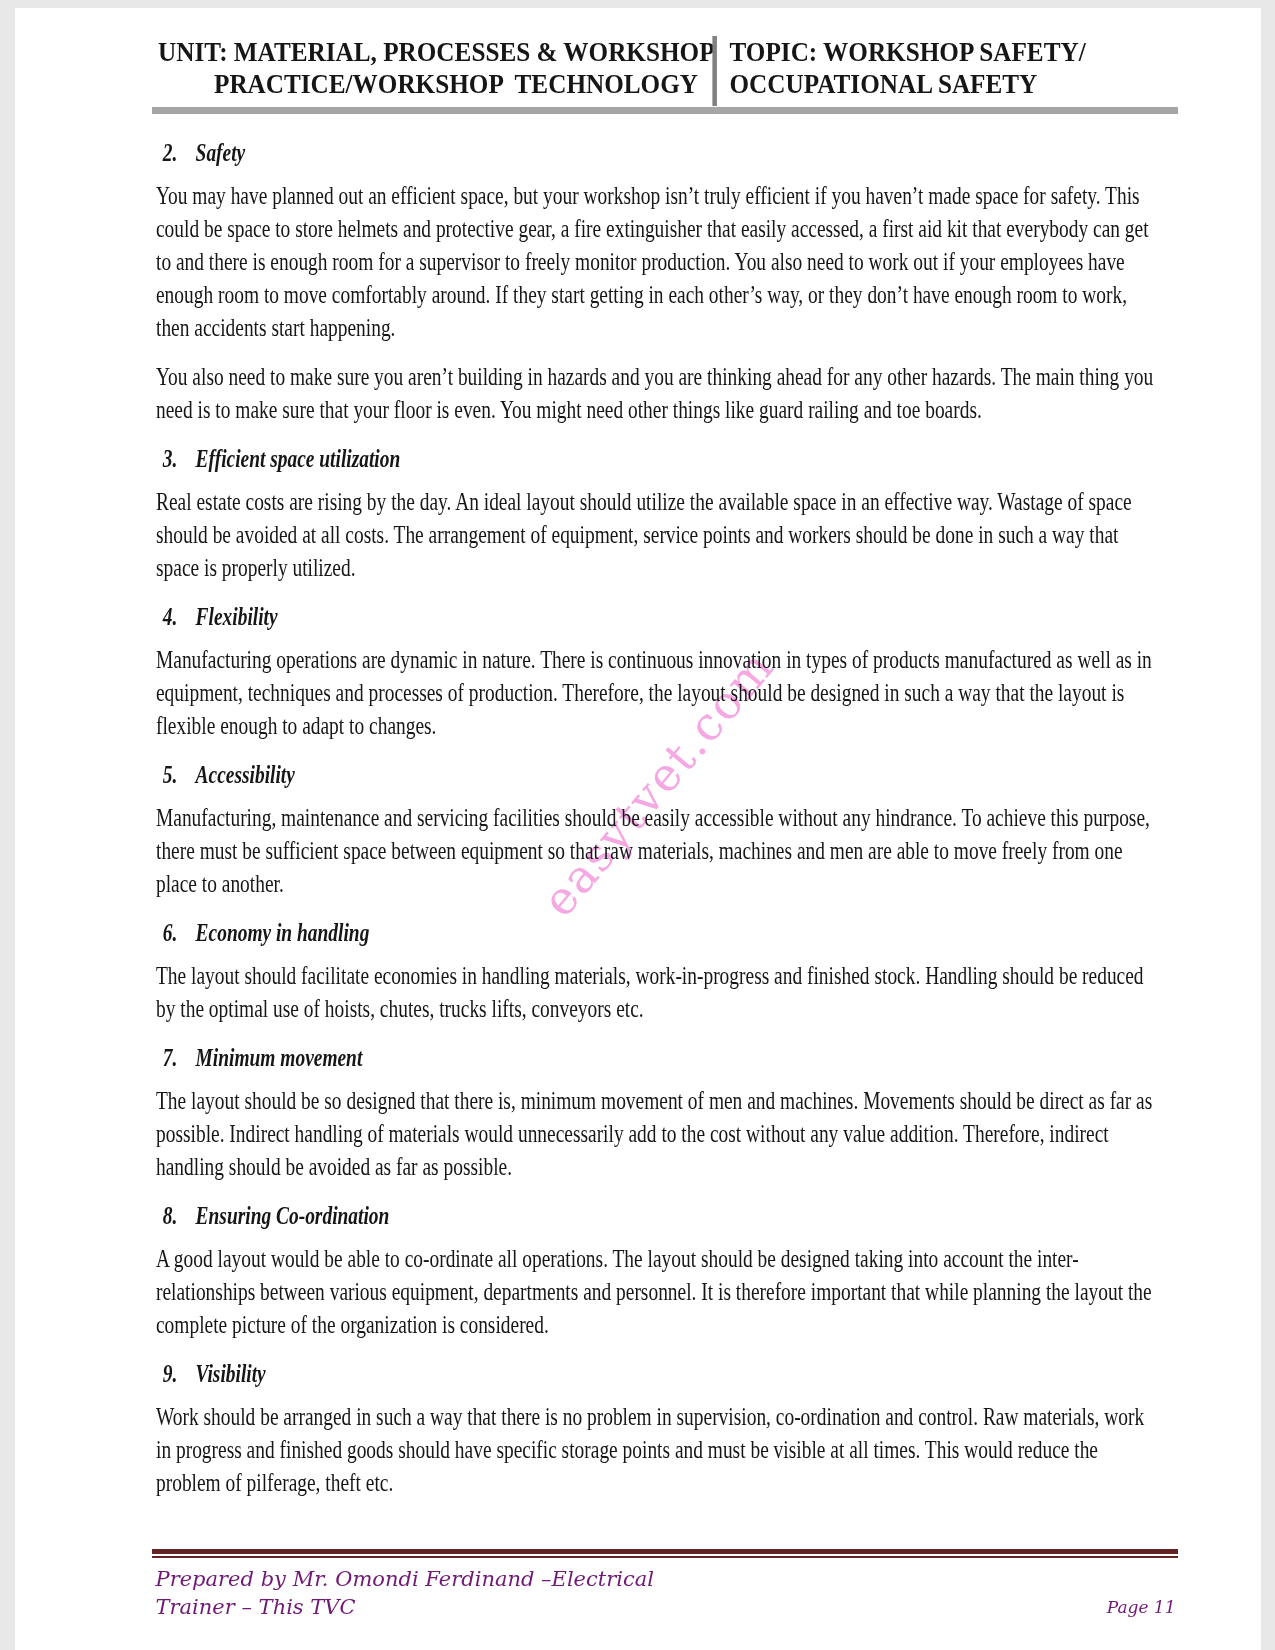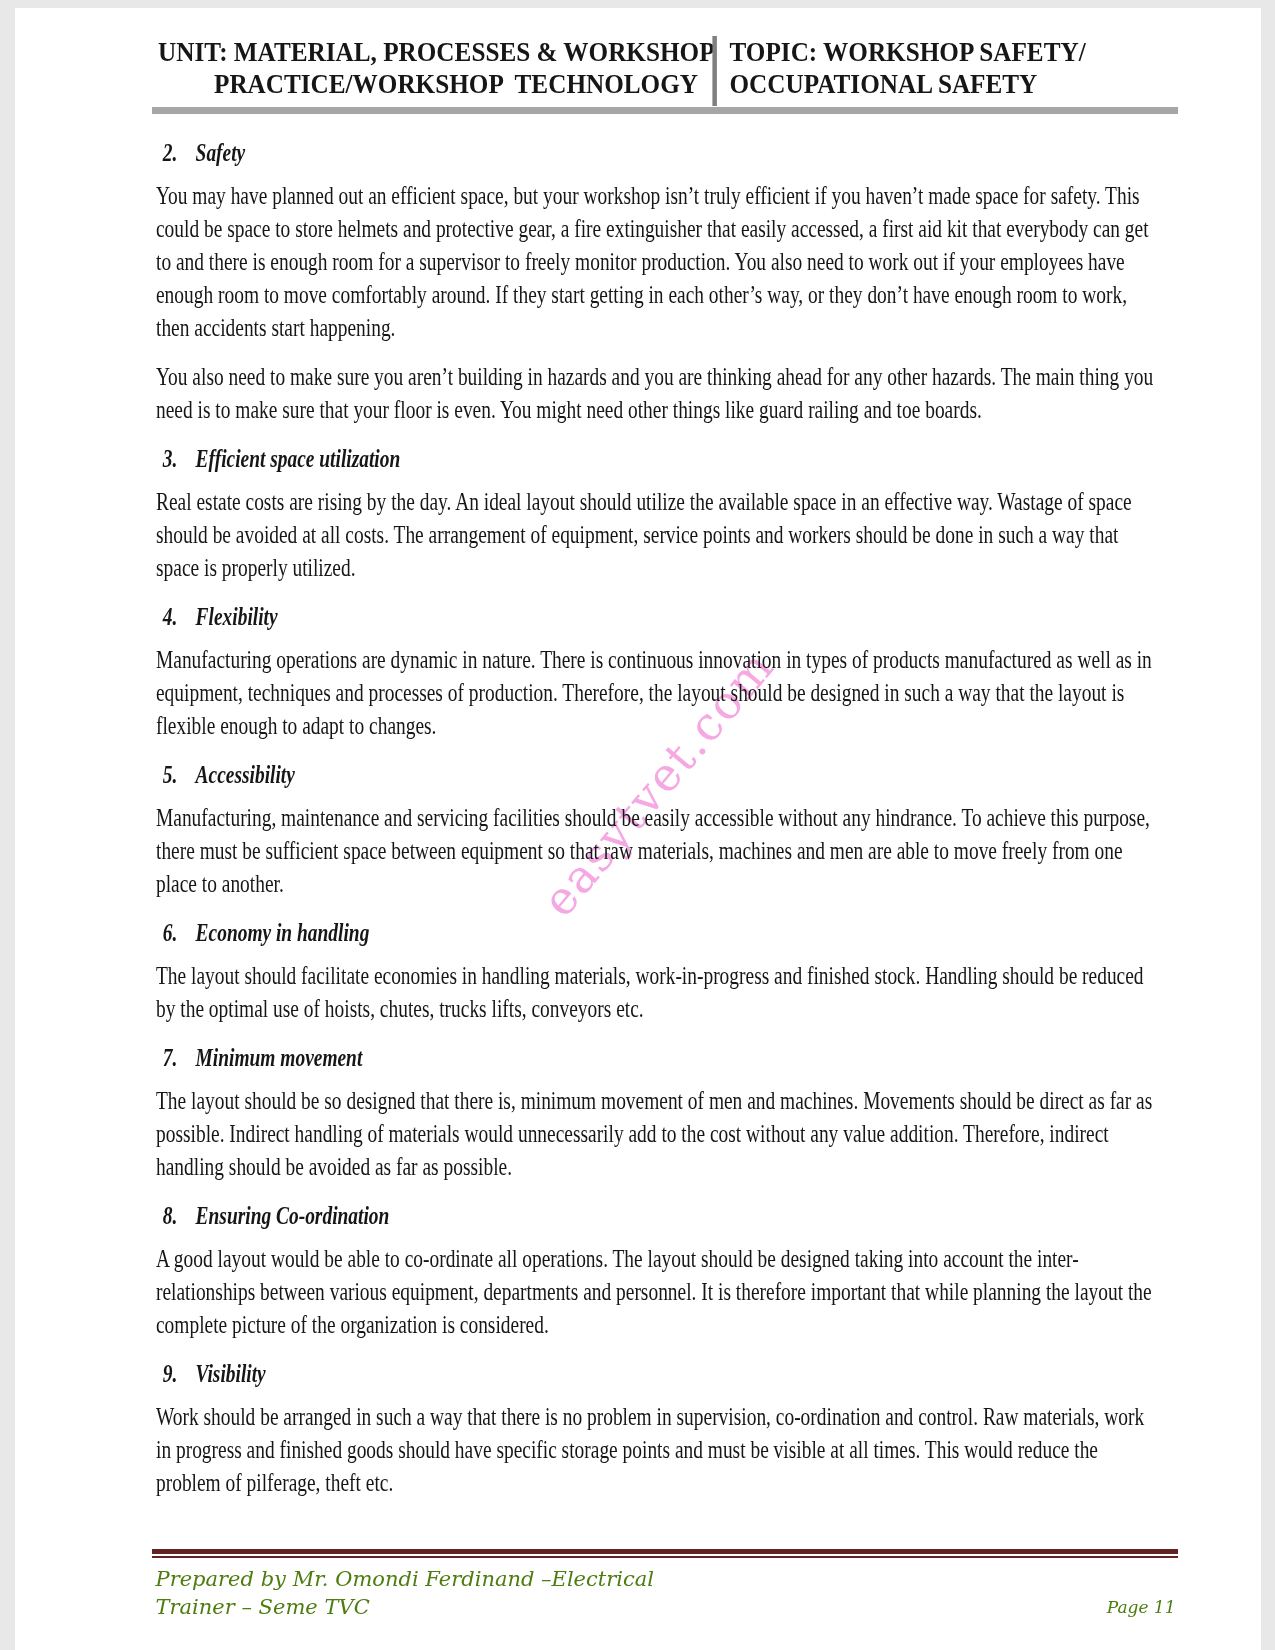--- a/index.html
+++ b/index.html
@@ -46,21 +46,21 @@
 
   
   .footer { position:absolute; left:137px; top:1541px; width:1026px; }
   .fr-thick { height:5px; }
   .fr-gap   { height:2px; background:#ffffff; }
   .fr-thin  { height:2px; }
   .footer-row {
     display:flex; justify-content:space-between; align-items:flex-end;
     margin:7px 2px 0 4px;
     font-family:"DejaVu Serif", serif; font-style:italic;
-    font-size:21px; line-height:28px; color:#4d7c0f;
+    font-size:21px; line-height:28px; color:#701a75;
   }
   .footer-page { font-size:17px; }
 </style>
 </head>
 <body>
 
 <div class="page">
 
   <div class="hdr-wrap">
     <div class="hdr-left">
@@ -148,19 +148,19 @@
 
   <div class="footer">
     <div class="footer-rule">
       <div class="fr-thick" style="background-color: rgb(98, 36, 35);"></div>
       <div class="fr-gap"></div>
       <div class="fr-thin" style="background-color: rgb(98, 36, 35);"></div>
     </div>
     <div class="footer-row">
       <div class="footer-left">
         <div>Prepared by Mr. Omondi Ferdinand –Electrical</div>
-        <div>Trainer – Seme TVC</div>
+        <div>Trainer – This TVC</div>
       </div>
       <div class="footer-page">Page 11</div>
     </div>
   </div>
 
 </div>
 
 </body></html>

